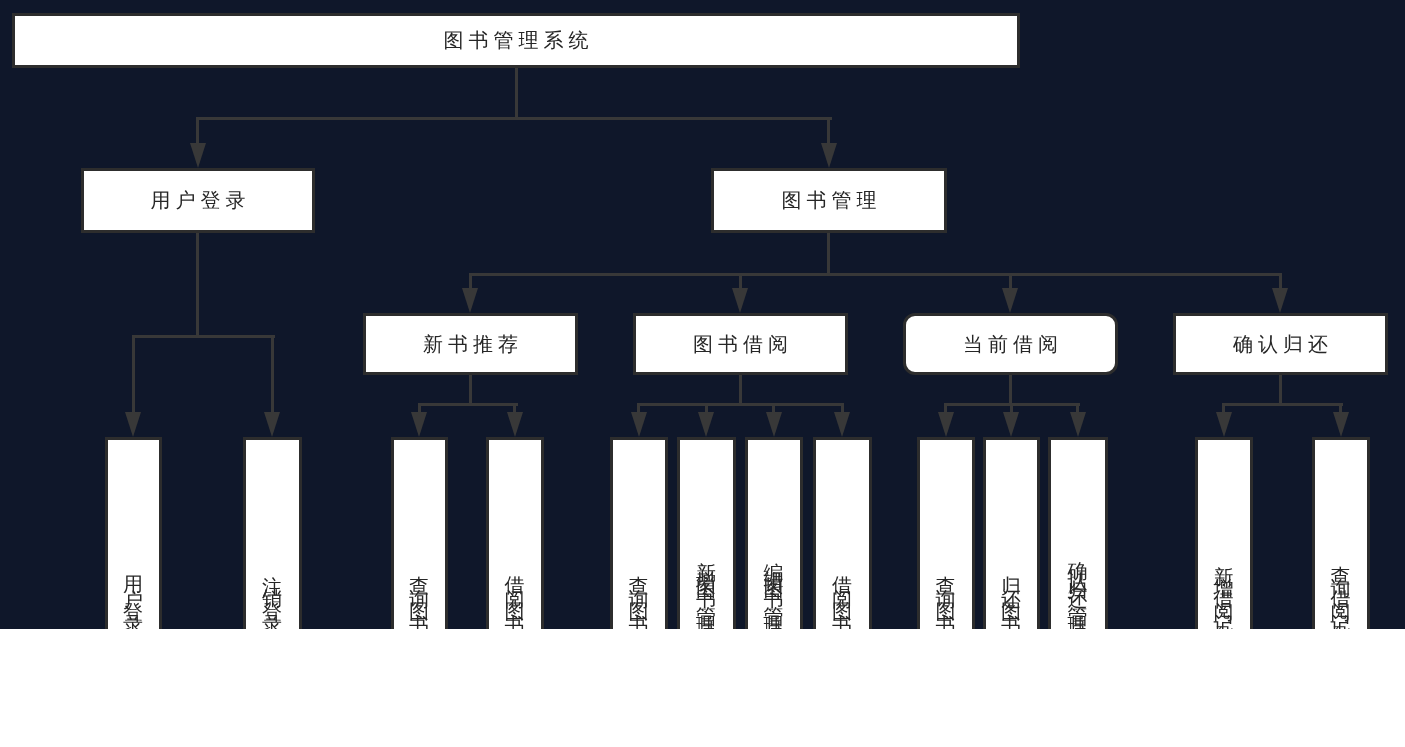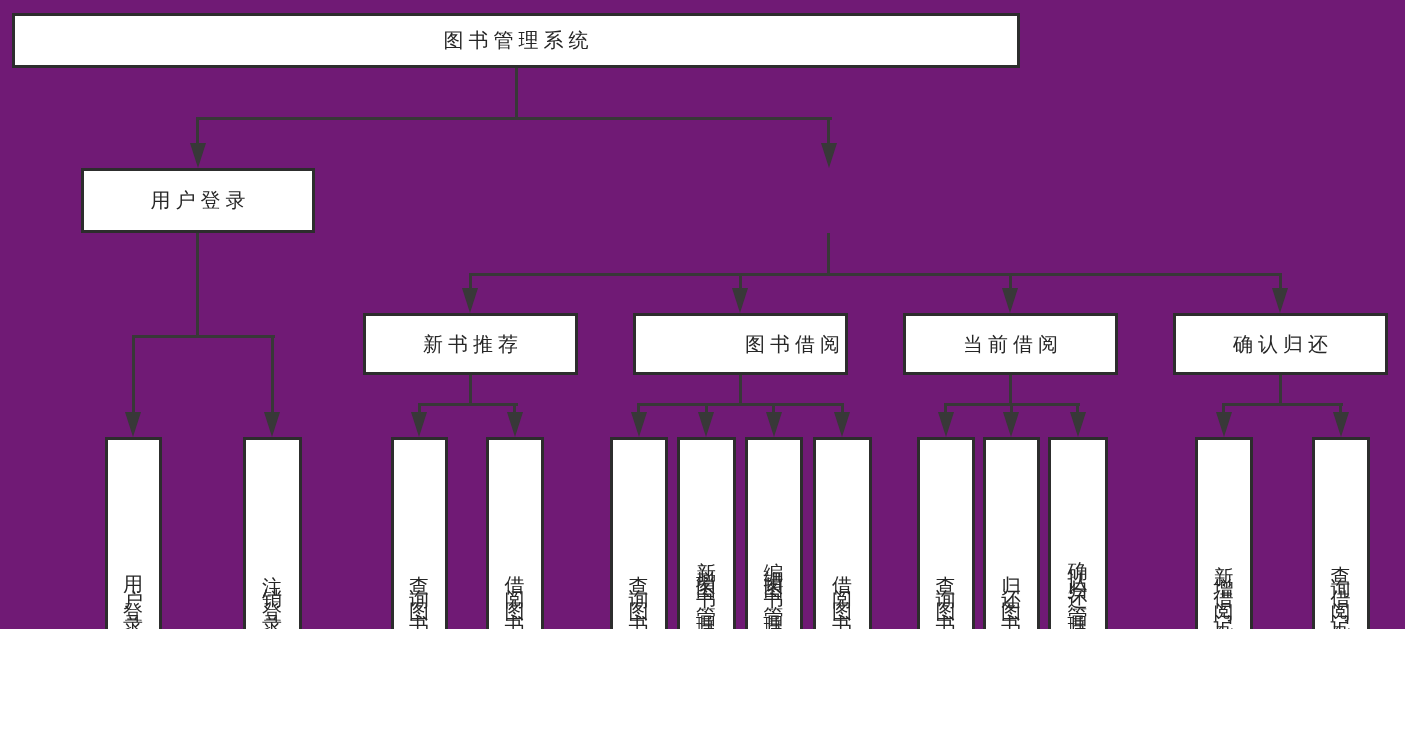--- a/index.html
+++ b/index.html
@@ -1,20 +1,20 @@
 <!DOCTYPE html>
 <html><head>
 <meta charset="utf-8">
 <style>
   html, body { margin: 0; padding: 0; background: #ffffff; }
   .canvas {
     position: relative;
     width: 1405px;
     height: 629px;
-    background: #701a75;
+    background: #0f172a;
     font-family: "Liberation Sans", sans-serif;
     overflow: hidden;
   }
   .box {
     position: absolute;
     box-sizing: border-box;
     border: 3px solid #2d2d2d;
     background: #ffffff;
     display: flex;
     align-items: center;
@@ -70,20 +70,23 @@
     <div class="hline" style="left:196px; top:117px; width:636px;"></div>
     <div class="vline" style="left:196px; top:117px; height:29px;"></div>
     <div class="arrow" style="left:190px; top:143px;"></div>
     <div class="vline" style="left:827px; top:117px; height:29px;"></div>
     <div class="arrow" style="left:821px; top:143px;"></div>
   </div>
 
   <div class="box" style="left:81px; top:168px; width:234px; height:65px;">
     <span>用户登录</span>
   </div>
+  <div class="box" style="left:711px; top:168px; width:236px; height:65px;">
+    <span>图书管理</span>
+  </div>
 
   <div>
     <div class="vline" style="left:196px; top:233px; height:104px;"></div>
     <div class="hline" style="left:132px; top:335px; width:143px;"></div>
     <div class="vline" style="left:132px; top:335px; height:80px;"></div>
     <div class="arrow" style="left:125px; top:412px;"></div>
     <div class="vline" style="left:271px; top:335px; height:80px;"></div>
     <div class="arrow" style="left:264px; top:412px;"></div>
   </div>
 
@@ -96,24 +99,24 @@
     <div class="arrow" style="left:732px; top:288px;"></div>
     <div class="vline" style="left:1009px; top:273px; height:18px;"></div>
     <div class="arrow" style="left:1002px; top:288px;"></div>
     <div class="vline" style="left:1279px; top:273px; height:18px;"></div>
     <div class="arrow" style="left:1272px; top:288px;"></div>
   </div>
 
   <div class="box" style="left:363px; top:313px; width:215px; height:62px;font-family:Liberation Mono, monospace;">
     <span>新书推荐</span>
   </div>
-  <div class="box" style="left:633px; top:313px; width:215px; height:62px;justify-content:flex-end;">
+  <div class="box" style="left:633px; top:313px; width:215px; height:62px;">
     <span>图书借阅</span>
   </div>
-  <div class="box" style="left:903px; top:313px; width:215px; height:62px;">
+  <div class="box" style="left:903px; top:313px; width:215px; height:62px;border-radius:12px;">
     <span>当前借阅</span>
   </div>
   <div class="box" style="left:1173px; top:313px; width:215px; height:62px;">
     <span>确认归还</span>
   </div>
 
   <div>
     <div class="vline" style="left:469px; top:375px; height:30px;"></div>
     <div class="hline" style="left:418px; top:403px; width:100px;"></div>
     <div class="vline" style="left:418px; top:403px; height:12px;"></div>

